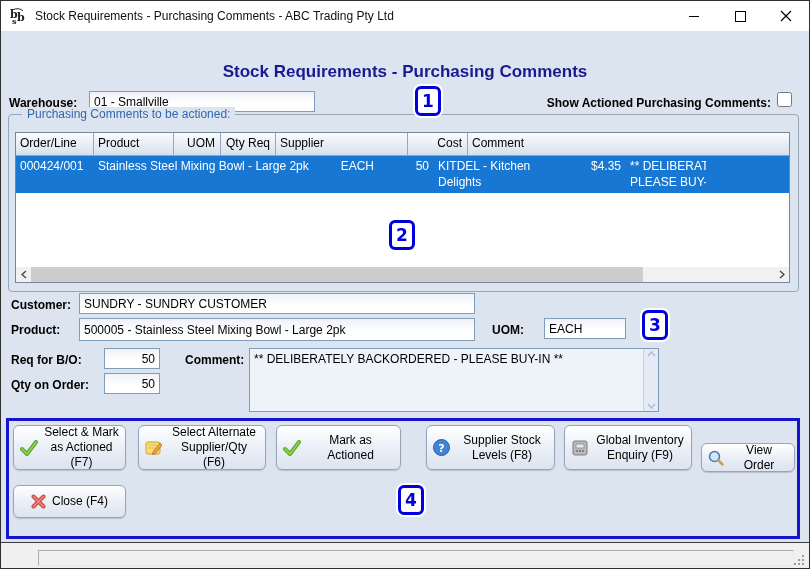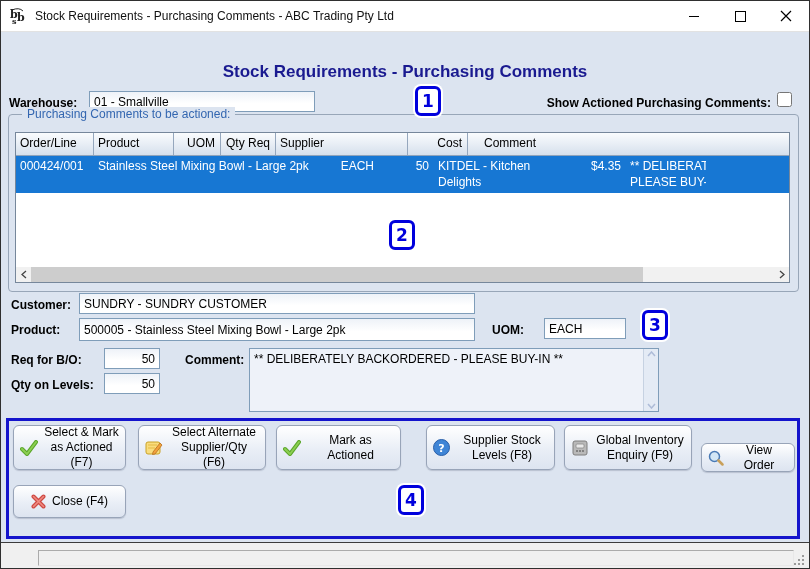--- a/index.html
+++ b/index.html
@@ -106,21 +106,21 @@
   <div class="group-label">Purchasing Comments to be actioned:</div>
 
   <div class="grid">
     <div class="grid-header">
       <div class="hcell c0">Order/Line</div>
       <div class="hcell c1">Product</div>
       <div class="hcell c3 r">UOM</div>
       <div class="hcell c4 r">Qty Req</div>
       <div class="hcell c5">Supplier</div>
       <div class="hcell c6 r">Cost</div>
-      <div class="hcell c7" style="border-right:none;text-align:center;">Comment</div>
+      <div class="hcell c7" style="border-right:none;">Comment</div>
     </div>
 
     <div class="grid-row">
       <div class="dcell c0 nw">000424/001</div>
       <div class="dcell c2 nw">Stainless Steel Mixing Bowl - Large 2pk</div>
       <div class="dcell c3 r nw">EACH</div>
       <div class="dcell c4 r nw">50</div>
       <div class="dcell c5">KITDEL - Kitchen Delights</div>
       <div class="dcell c6 r nw">$4.35</div>
       <div class="dcell c7">
@@ -165,21 +165,21 @@
     <div class="vscroll">
       <svg width="9" height="6" viewBox="0 0 9 6">
           <path d="M1 5 L4.5 1 L8 5" fill="none" stroke="#aebcd8" stroke-width="1.5"></path>
         </svg>
       <svg class="down" width="9" height="6" viewBox="0 0 9 6">
           <path d="M1 1 L4.5 5 L8 1" fill="none" stroke="#aebcd8" stroke-width="1.5"></path>
         </svg>
     </div>
   </div>
 
-  <div class="lbl" style="left:10px;top:377px;">Qty on Levels:</div>
+  <div class="lbl" style="left:10px;top:377px;">Qty on Order:</div>
   <input class="field num" style="left: 103px; top: 372px; width: 56px; height: 21px;" value="50">
 
   <div class="action-panel"></div>
 
   <div class="btn" style="left:12px;top:424px;width:113px;height:45px;">
     <svg width="18" height="16" viewBox="0 0 18 16">
       <path d="M2 9 L7 14 L16 2" fill="none" stroke="#5aa629" stroke-width="4" stroke-linecap="round" stroke-linejoin="round"></path>
       <path d="M2 9 L7 14 L16 2" fill="none" stroke="#8cce52" stroke-width="2" stroke-linecap="round" stroke-linejoin="round"></path>
     </svg>
     <span class="txt">Select &amp; Mark as Actioned (F7)</span>

